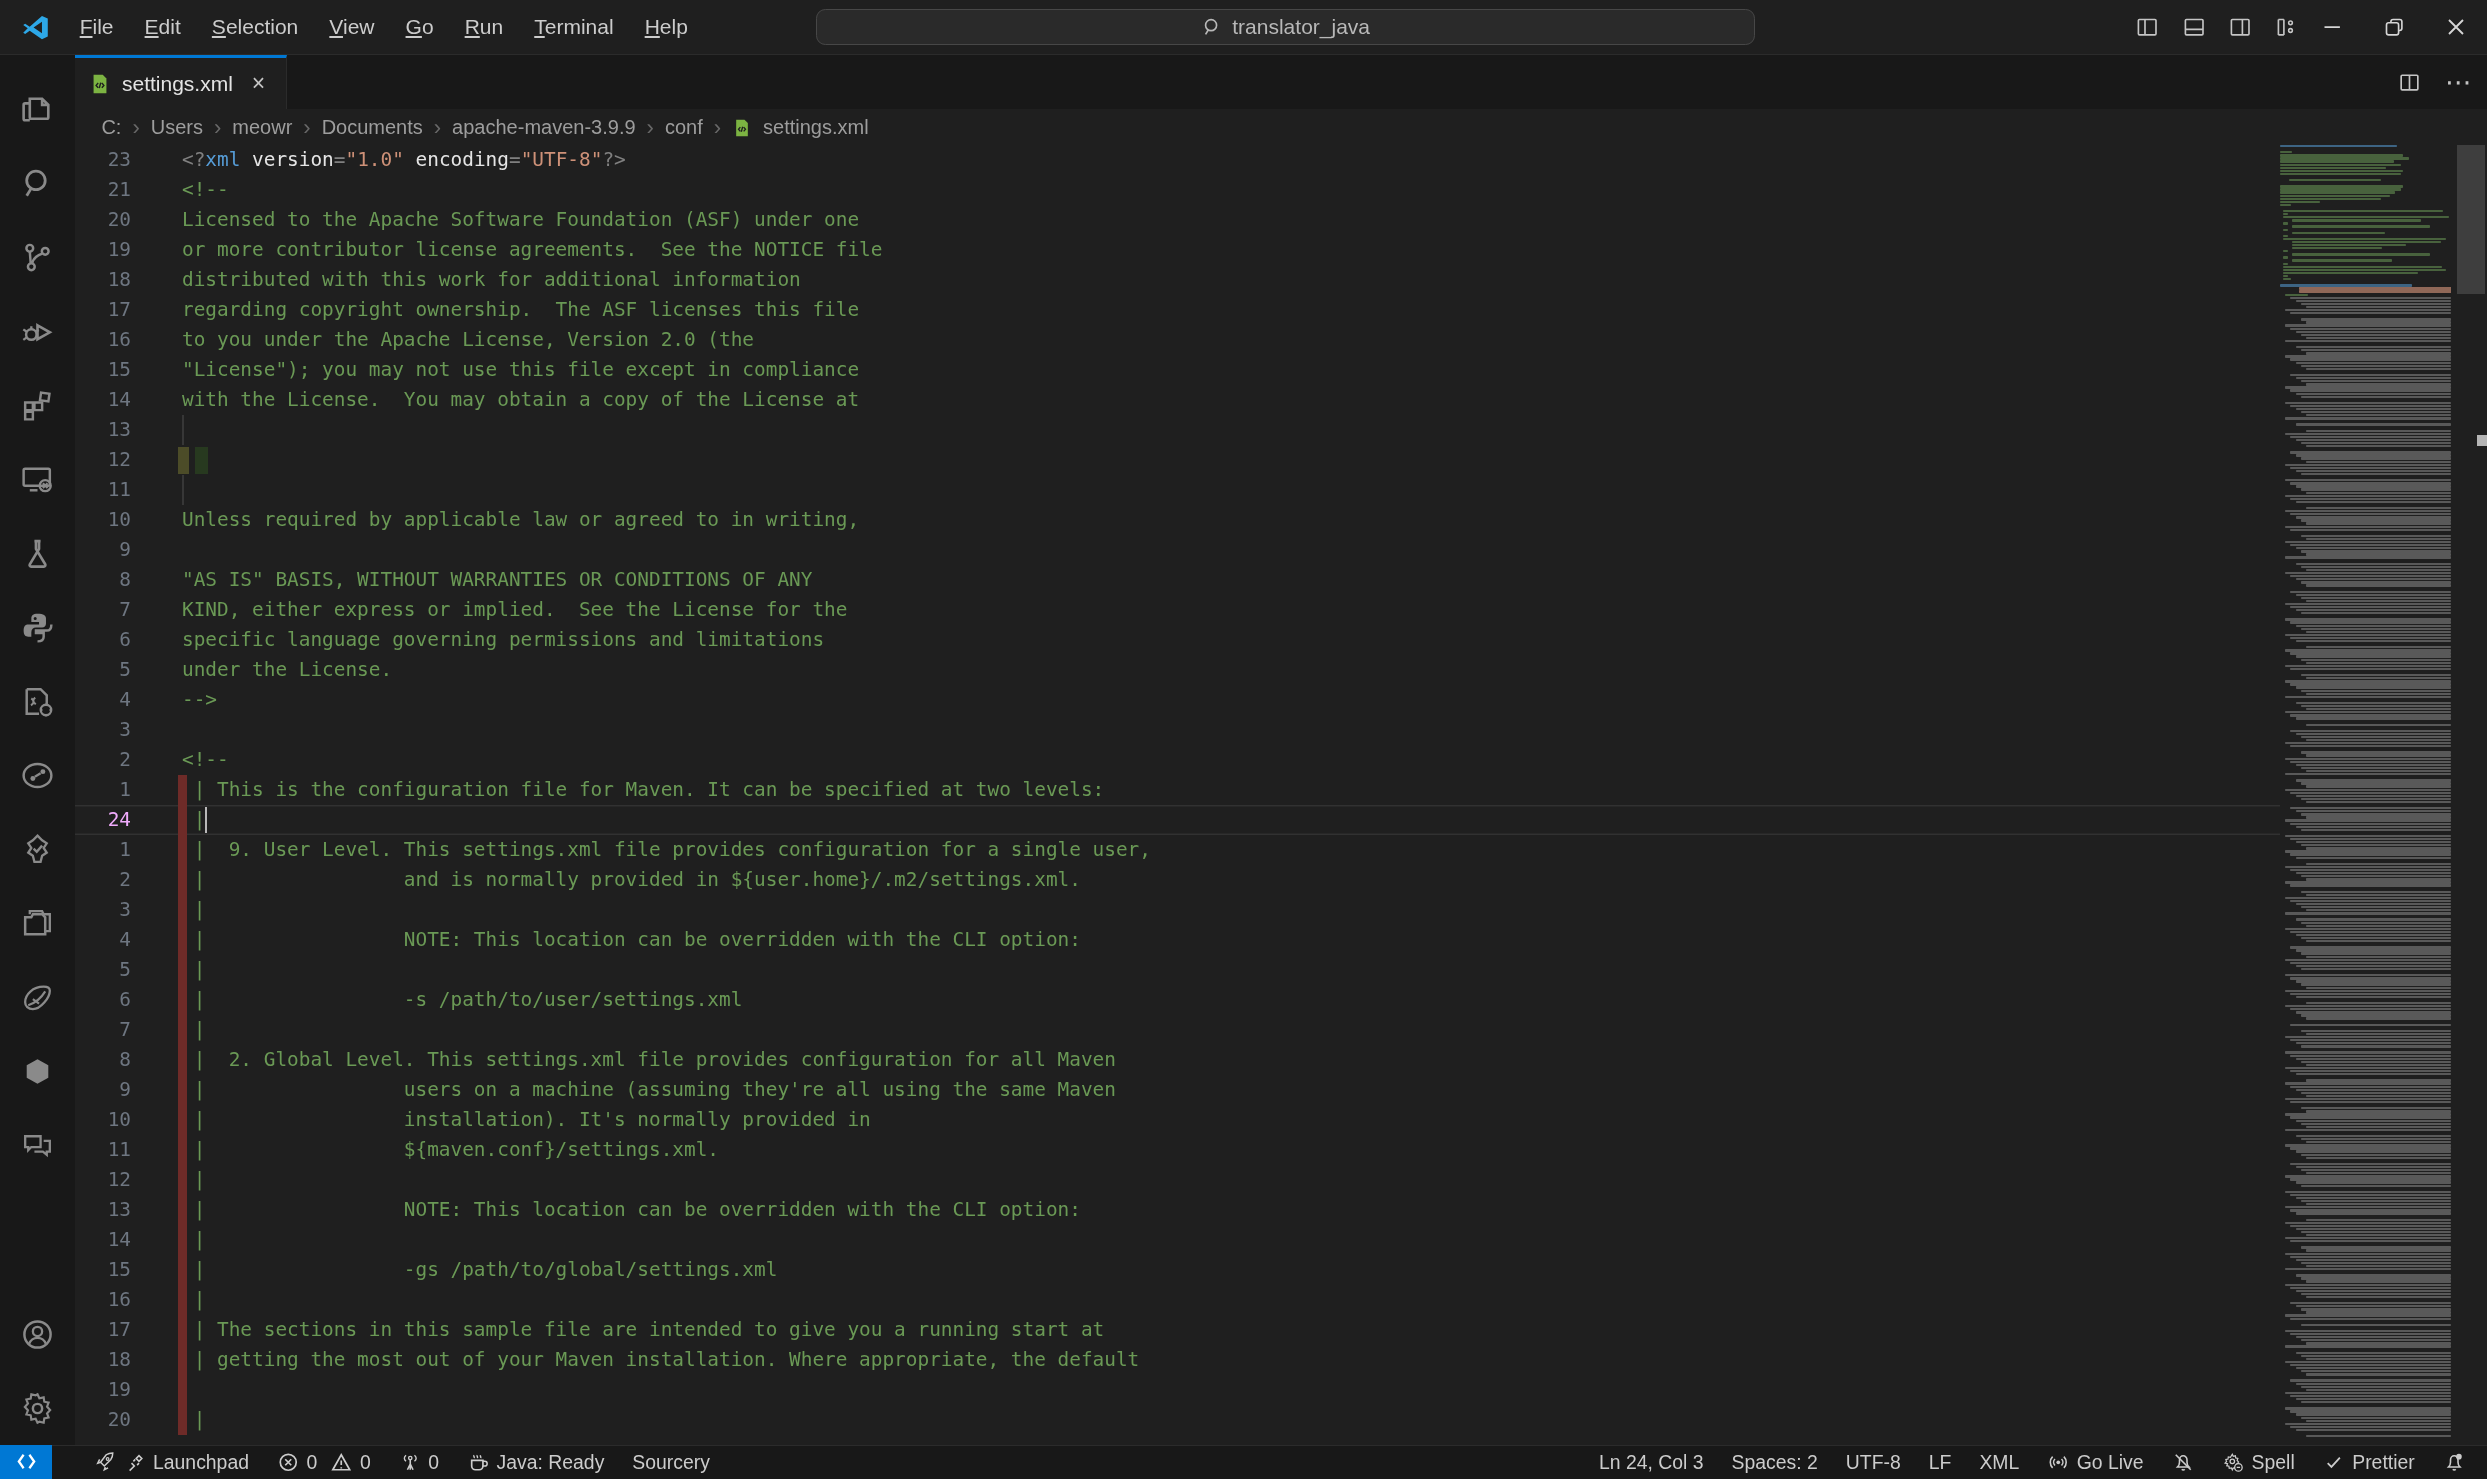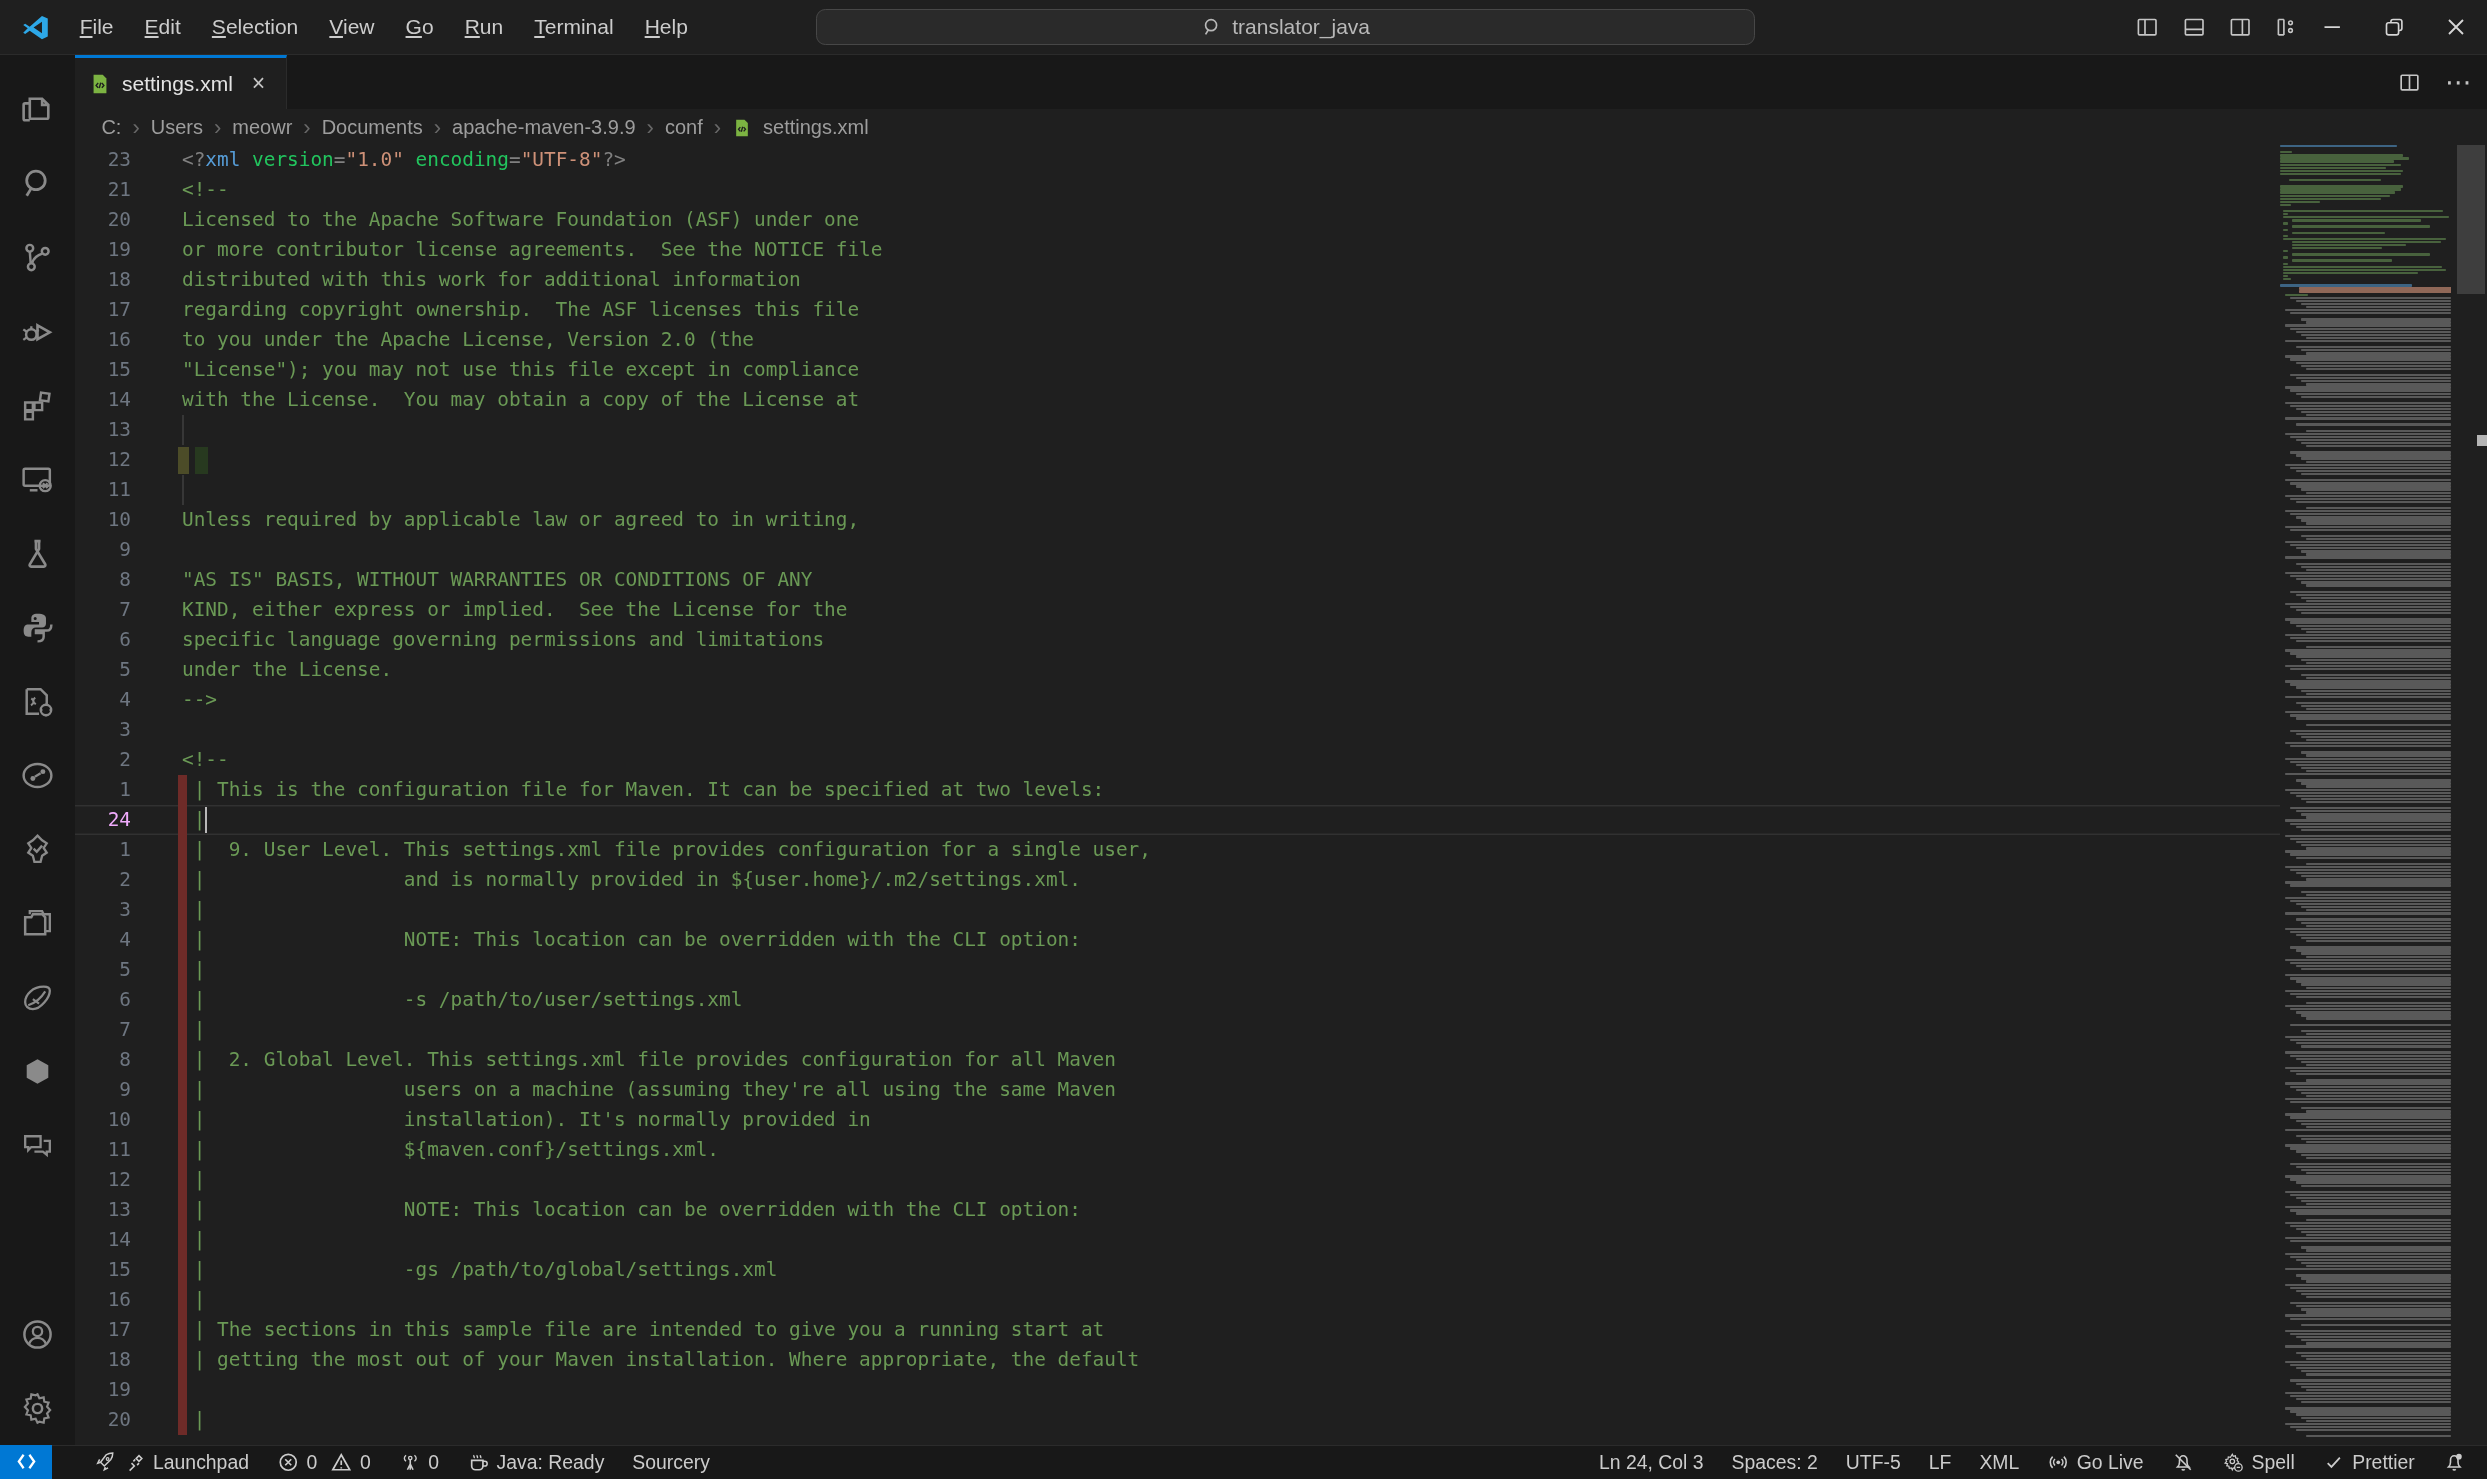--- a/index.html
+++ b/index.html
@@ -42,21 +42,21 @@
   .row{position:relative;height:30px;line-height:30px;white-space:pre;}
   .ln{position:absolute;left:0;top:0;width:56px;text-align:right;color:#6e7681;}
   .row.active .ln{color:#f0abfc;}
   .code{position:absolute;left:107px;top:0;color:#d4d4d4;}
   .row.red::before{content:'';position:absolute;left:103px;top:0;bottom:0;width:9.3px;background:#6e2b28;}
   .row.guide::after{content:'';position:absolute;left:107px;top:0;bottom:0;width:1.6px;background:#373737;}
   .row.active{box-shadow:inset 0 1.6px 0 #313131, inset 0 -1.6px 0 #313131;}
   .cursor{position:absolute;left:130px;top:2.3px;width:2.3px;height:26px;background:#b8b8b8;}
   .hl1{position:absolute;left:103px;top:1.6px;width:11px;height:27px;background:#4c4c28;}
   .hl2{position:absolute;left:120px;top:1.6px;width:13.2px;height:27px;background:#27391f;}
-  .tok-c{color:#6a9955;} .tok-tag{color:#569cd6;} .tok-attr{color:#22c55e;}
+  .tok-c{color:#6a9955;} .tok-tag{color:#569cd6;} .tok-attr{color:#e5e5e5;}
   .tok-str{color:#ce9178;} .tok-p{color:#808080;}
   .tok-link{color:#6a9955;text-decoration:underline;text-underline-offset:5.4px;}
 
   
   #minimap{left:2280px;top:145px;width:171px;height:1300px;background:#1f1f1f;overflow:hidden;}
   .mrow{height:2.3px;margin-bottom:0.8px;border-radius:0.8px;}
   .m-green{background:rgba(106,153,85,.55);} .m-blue{background:rgba(86,156,214,.55);}
   .m-orange{background:rgba(206,145,120,.65);} .m-gray{background:rgba(160,160,160,.45);} .m-blank{background:transparent;}
   #scrollbar{left:2451px;top:145px;width:37px;height:1300px;}
   #scroll-thumb{position:absolute;left:6.2px;top:0;width:28px;height:149px;background:rgba(121,121,121,.35);}
@@ -977,21 +977,21 @@
       </div>
     </div>
   <div id="statusbar-right">
       <div class="sb-item">
         <span>Ln 24, Col 3</span>
       </div>
       <div class="sb-item">
         <span>Spaces: 2</span>
       </div>
       <div class="sb-item">
-        <span>UTF-5</span>
+        <span>UTF-8</span>
       </div>
       <div class="sb-item">
         <span>LF</span>
       </div>
       <div class="sb-item">
         <span>XML</span>
       </div>
       <div class="sb-item">
         <span class="icon" style="color:#cccccc">
           <svg width="22.5" height="22.5" viewBox="0 0 29 29">

